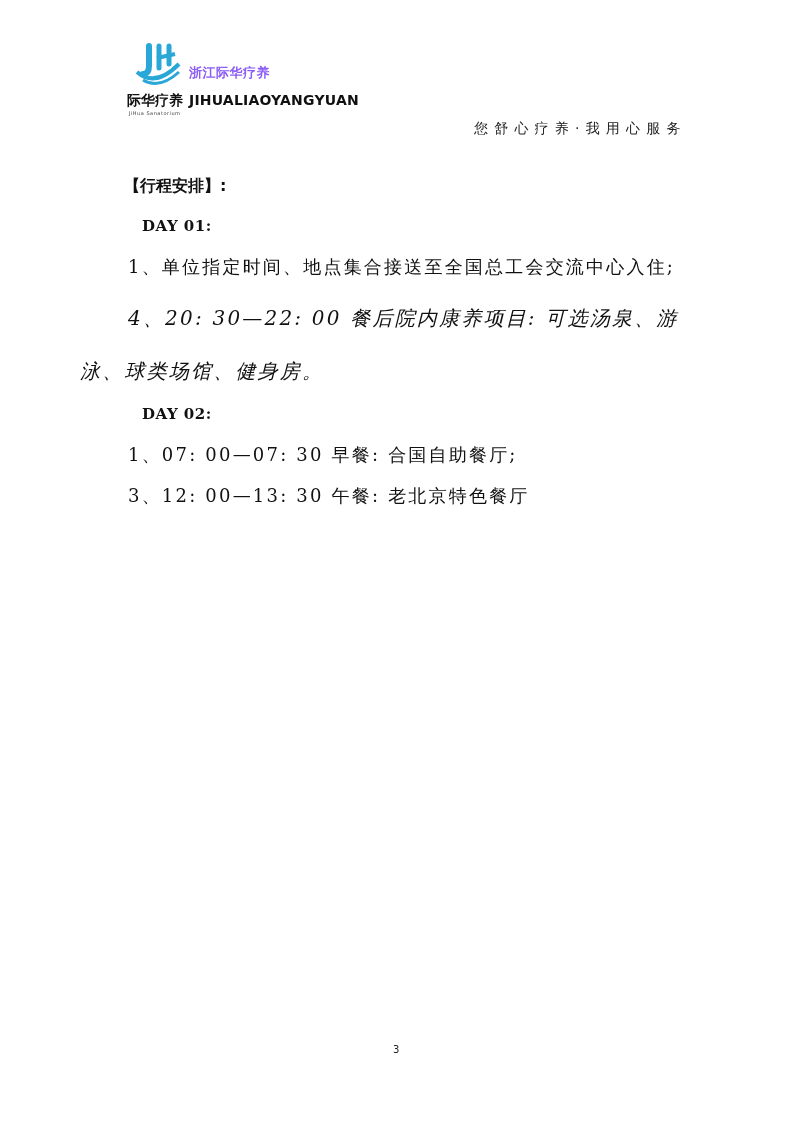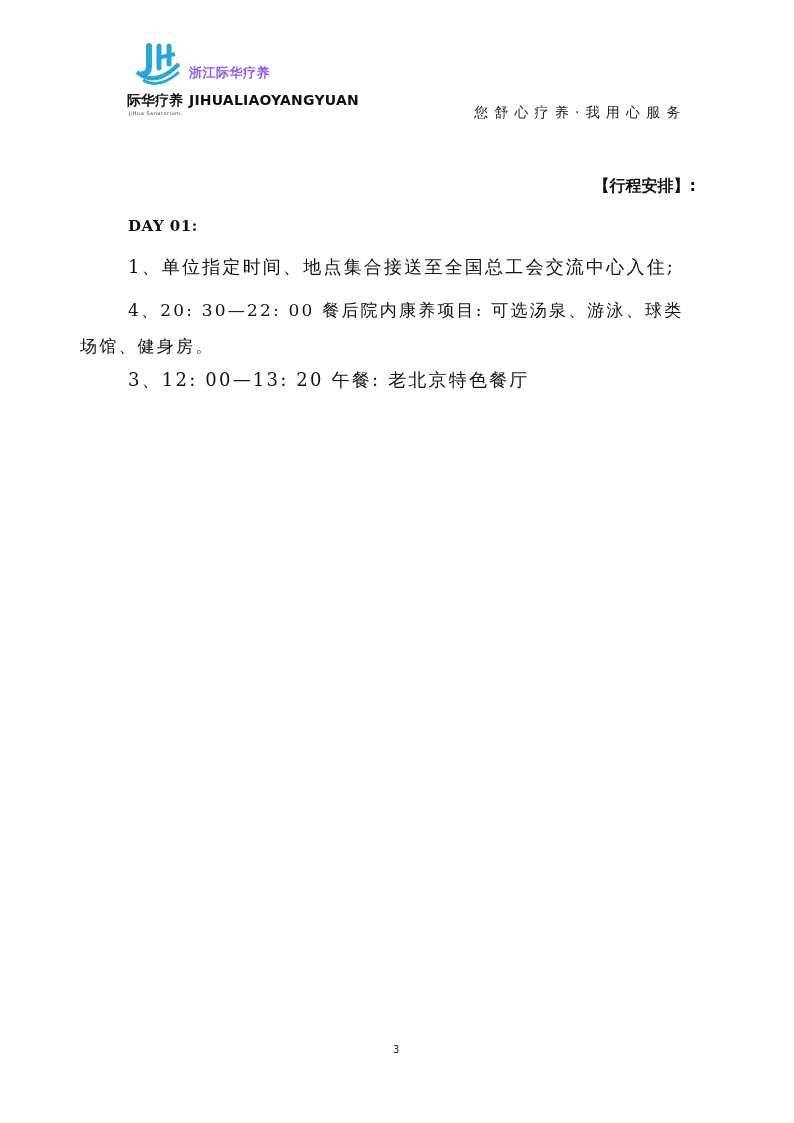--- a/index.html
+++ b/index.html
@@ -8,28 +8,28 @@
     .logo { position:absolute; left:127px; top:42px; width:190px; height:75px; }
     .logo-mark { position:absolute; left:8px; top:0; width:46px; height:46px; }
     .logo-cn-small { position:absolute; left:0; top:50px; font-family:"DejaVu Sans", sans-serif;
            font-weight:bold; font-size:14px; color:#111; letter-spacing:0px; }
     .logo-en-small { position:absolute; left:2px; top:68px; font-family:"DejaVu Sans", sans-serif;
            font-size:5px; color:#444; letter-spacing:0.5px; }
     .logo-cn-big { position:absolute; left:62px; top:22px; font-family:"DejaVu Sans", sans-serif;
            font-weight:bold; font-size:13px; color:#8b5cf6; letter-spacing:0.5px; }
     .logo-en-big { position:absolute; left:62px; top:50px; font-family:"DejaVu Sans", sans-serif;
            font-weight:bold; font-size:14px; color:#111; letter-spacing:0.2px; }
-    .slogan { position:absolute; left:474px; top:104px; font-family:"DejaVu Sans", sans-serif;
+    .slogan { position:absolute; left:474px; top:120px; font-family:"DejaVu Sans", sans-serif;
            font-size:14px; letter-spacing:6.2px; color:#222; }
     .content { position:absolute; left:128px; top:170px; width:568px; }
     .heading { font-family:"DejaVu Sans", sans-serif; font-weight:bold; font-size:16px;
-           height:40px; line-height:32px; margin-left:-4px;text-align:right; }
-    .day { font-weight:bold; font-size:15px; height:41px; line-height:32px; letter-spacing:0.5px; }
+           height:40px; line-height:32px; margin-left:-4px; }
+    .day { font-weight:bold; font-size:15px; height:41px; line-height:32px; letter-spacing:0.5px;margin-left:14px; }
     .line { font-size:18px; height:41px; line-height:32px; letter-spacing:2.2px; white-space:nowrap; }
-    .para { font-size:17px; line-height:36px; letter-spacing:2.2px; text-indent:0; margin-left:-48px; width:616px; }
+    .para { font-size:20px; line-height:53px; letter-spacing:2.2px; text-indent:0; margin-left:-48px; width:616px;font-style:italic; }
     .page-num { position:absolute; left:393px; top:1044px; font-family:"DejaVu Sans", sans-serif;
            font-size:10px; color:#222; }
   </style>
 </head>
 <body>
 
 <div class="logo">
   <svg class="logo-mark" viewBox="0 0 46 46">
     <path d="M14 4 L14 24 Q14 32 8 32" stroke="#29a8d8" stroke-width="6" fill="none" stroke-linecap="round"></path>
     <path d="M24 4 L24 26" stroke="#29a8d8" stroke-width="5" fill="none" stroke-linecap="round"></path>
@@ -46,16 +46,18 @@
 
 <div class="slogan">您舒心疗养·我用心服务</div>
 
 <div class="content">
   <div class="heading">【行程安排】:</div>
 
   <div class="day">DAY 01:</div>
   <div class="line">1、单位指定时间、地点集合接送至全国总工会交流中心入住;</div>
   <div class="para" style="text-indent:48px;">4、20: 30—22: 00 餐后院内康养项目: 可选汤泉、游泳、球类场馆、健身房。</div>
 
-  <div class="line">3、12: 00—13: 20 午餐: 老北京特色餐厅</div>
+  <div class="day">DAY 02:</div>
+  <div class="line">1、07: 00—07: 30 早餐: 合国自助餐厅;</div>
+  <div class="line">3、12: 00—13: 30 午餐: 老北京特色餐厅</div>
 </div>
 
 <div class="page-num">3</div>
 
 </body></html>

